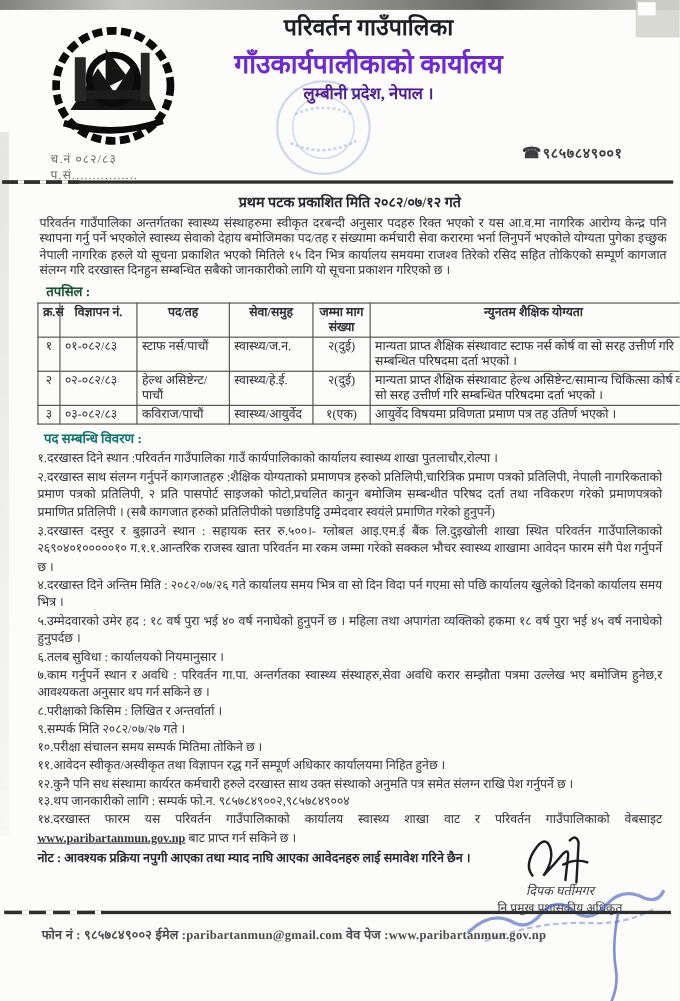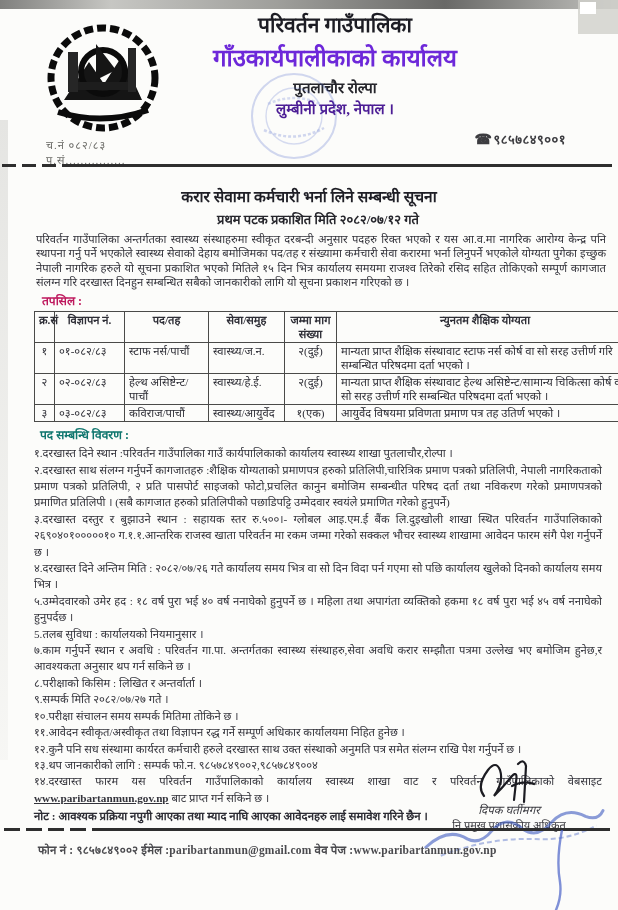--- a/index.html
+++ b/index.html
@@ -24,21 +24,21 @@
   .phone{position:absolute;right:52px;top:130px;font-size:13px;font-weight:bold;color:#3c3c40;letter-spacing:.5px;}
   .phone .ic{font-size:14px;margin-right:1px;}
   .stamp1{position:absolute;left:248px;top:70px;width:92px;height:92px;opacity:.55;pointer-events:none;}
   .rule{position:relative;margin:0 6px 0 2px;height:3px;background:#2e2e2e;top:-4px;}
   .rule:before{content:"";position:absolute;left:0;top:0;width:70px;height:3px;
     background:repeating-linear-gradient(90deg,#2e2e2e 0 14px,#fcfcfa 14px 20px);}
   
   .notice-title{text-align:center;font-size:15.5px;font-weight:bold;color:#1f1f26;margin-top:14px;}
   .notice-sub{text-align:center;font-size:13px;font-weight:bold;color:#26262c;margin-top:3px;padding-left:18px;}
   .body-par{margin:4px 12px 0 36px;font-size:11.2px;line-height:14.3px;text-align:justify;color:#33333b;}
-  .tapasil{margin:3px 0 2px 42px;font-size:12px;font-weight:bold;color:#be185d;}
+  .tapasil{margin:3px 0 2px 42px;font-size:12px;font-weight:bold;color:#14532d;}
   
   table.vac{border-collapse:collapse;margin-left:34px;width:600px;table-layout:fixed;}
   table.vac th,table.vac td{border:1.4px solid #4a4a48;padding:1px 4px;font-size:11.2px;line-height:14px;
     vertical-align:top;color:#2e2e36;}
   table.vac th{font-weight:bold;text-align:center;vertical-align:top;}
   table.vac td.c{text-align:center;}
   .col-sn{width:20px;} .col-ad{width:70px;} .col-post{width:84px;} .col-serv{width:76px;} .col-qty{width:52px;}
   
   .detail-head{margin:4px 0 2px 40px;font-size:12px;font-weight:bold;color:#0f766e;}
   .items{margin:0 16px 0 34px;}
@@ -79,37 +79,35 @@
       <rect x="84" y="26" width="8" height="44" fill="#2a2a2a"></rect>
       <path d="M14 90 Q59 104 104 88" fill="none" stroke="#111" stroke-width="6"></path>
     </svg>
     <div class="refs">
       <div>च.नं ०८२/८३</div>
       <div>प.सं................</div>
     </div>
     <div class="center-head">
       <div class="h1">परिवर्तन गाउँपालिका</div>
       <div class="h2">गाँउकार्यपालीकाको कार्यालय</div>
-      <div class="h3">पुतलाचौर रोल्पा</div>
       <div class="h4">लुम्बीनी प्रदेश, नेपाल ।</div>
     </div>
     <svg class="stamp1" viewBox="0 0 92 92">
       <circle cx="46" cy="46" r="42" fill="none" stroke="#4a63c8" stroke-width="2" opacity=".45"></circle>
       <circle cx="46" cy="46" r="28" fill="none" stroke="#4a63c8" stroke-width="1.4" opacity=".4"></circle>
       <path d="M16 60 Q46 74 76 58" fill="none" stroke="#4a63c8" stroke-width="2.5" opacity=".45" stroke-dasharray="3 2"></path>
       <path d="M20 34 Q46 22 72 34" fill="none" stroke="#4a63c8" stroke-width="2.5" opacity=".4" stroke-dasharray="3 2"></path>
     </svg>
     <div class="phone">
       <span class="ic">☎</span><span>९८५७८४९००१</span>
     </div>
   </div>
 
   <div class="rule"></div>
 
-  <div class="notice-title">करार सेवामा कर्मचारी भर्ना लिने सम्बन्धी सूचना</div>
   <div class="notice-sub">प्रथम पटक प्रकाशित मिति २०८२/०७/१२ गते</div>
   <div class="body-par">परिवर्तन गाउँपालिका अन्तर्गतका स्वास्थ्य संस्थाहरुमा स्वीकृत दरबन्दी अनुसार पदहरु रिक्त भएको र यस आ.व.मा नागरिक आरोग्य केन्द्र पनि स्थापना गर्नु पर्ने भएकोले स्वास्थ्य सेवाको देहाय बमोजिमका पद/तह र संख्यामा कर्मचारी सेवा करारमा भर्ना लिनुपर्ने भएकोले योग्यता पुगेका इच्छुक नेपाली नागरिक हरुले यो सूचना प्रकाशित भएको मितिले १५ दिन भित्र कार्यालय समयमा राजश्व तिरेको रसिद सहित तोकिएको सम्पूर्ण कागजात संलग्न गरि दरखास्त दिनहुन सम्बन्धित सबैको जानकारीको लागि यो सूचना प्रकाशन गरिएको छ ।</div>
   <div class="tapasil">तपसिल :</div>
 
   <table class="vac">
     <colgroup>
       <col class="col-sn">
         <col class="col-ad">
         <col class="col-post">
         <col class="col-serv">
@@ -153,21 +151,21 @@
     </table>
 
   <div class="detail-head">पद सम्बन्धि विवरण  :</div>
 
   <div class="items">
     <div class="item">१.दरखास्त दिने स्थान :परिवर्तन गाउँपालिका गाउँ कार्यपालिकाको कार्यालय स्वास्थ्य शाखा पुतलाचौर,रोल्पा ।</div>
     <div class="item">२.दरखास्त साथ संलग्न गर्नुपर्ने कागजातहरु :शैक्षिक योग्यताको प्रमाणपत्र हरुको प्रतिलिपी,चारित्रिक प्रमाण पत्रको प्रतिलिपी, नेपाली नागरिकताको प्रमाण पत्रको प्रतिलिपी, २ प्रति पासपोर्ट साइजको फोटो,प्रचलित कानुन बमोजिम सम्बन्धीत परिषद दर्ता तथा नविकरण गरेको प्रमाणपत्रको प्रमाणित प्रतिलिपी । (सबै कागजात हरुको प्रतिलिपीको पछाडिपट्टि उम्मेदवार स्वयंले प्रमाणित गरेको हुनुपर्ने)</div>
     <div class="item">३.दरखास्त दस्तुर र बुझाउने स्थान : सहायक स्तर रु.५००।- ग्लोबल आइ.एम.ई बैंक लि.दुइखोली शाखा स्थित परिवर्तन गाउँपालिकाको २६९०४०१०००००१० ग.१.१.आन्तरिक राजस्व खाता परिवर्तन मा रकम जम्मा गरेको सक्कल भौचर स्वास्थ्य शाखामा आवेदन फारम संगै पेश गर्नुपर्ने छ ।</div>
     <div class="item">४.दरखास्त दिने अन्तिम मिति : २०८२/०७/२६ गते कार्यालय समय भित्र वा सो दिन विदा पर्न गएमा सो पछि कार्यालय खुलेको दिनको कार्यालय समय भित्र ।</div>
     <div class="item">५.उम्मेदवारको उमेर हद : १८ वर्ष पुरा भई ४० वर्ष ननाघेको हुनुपर्ने छ । महिला तथा अपागंता व्यक्तिको हकमा १८ वर्ष पुरा भई ४५ वर्ष ननाघेको हुनुपर्दछ ।</div>
-    <div class="item">5.तलब सुविधा :  कार्यालयको नियमानुसार ।</div>
+    <div class="item">६.तलब सुविधा :  कार्यालयको नियमानुसार ।</div>
     <div class="item">७.काम गर्नुपर्ने स्थान र अवधि :  परिवर्तन गा.पा. अन्तर्गतका स्वास्थ्य संस्थाहरु,सेवा अवधि करार सम्झौता पत्रमा उल्लेख भए बमोजिम हुनेछ,र आवश्यकता अनुसार थप गर्न सकिने छ ।</div>
     <div class="item">८.परीक्षाको किसिम : लिखित र अन्तर्वार्ता ।</div>
     <div class="item">९.सम्पर्क मिति  २०८२/०७/२७ गते ।</div>
     <div class="item">१०.परीक्षा संचालन समय सम्पर्क मितिमा तोकिने छ ।</div>
     <div class="item">११.आवेदन स्वीकृत/अस्वीकृत तथा विज्ञापन रद्ध गर्ने सम्पूर्ण अधिकार कार्यालयमा निहित हुनेछ ।</div>
     <div class="item">१२.कुनै पनि सध संस्थामा कार्यरत कर्मचारी हरुले दरखास्त साथ उक्त संस्थाको अनुमति पत्र समेत संलग्न राखि पेश गर्नुपर्ने छ ।</div>
     <div class="item">१३.थप जानकारीको लागि : सम्पर्क फो.न. ९८५७८४९००२,९८५७८४९००४</div>
     <div class="item">
       <span>१४.दरखास्त फारम यस परिवर्तन गाउँपालिकाको कार्यालय स्वास्थ्य शाखा वाट र परिवर्तन गाउँपालिकाको वेबसाइट </span><span class="u">www.paribartanmun.gov.np</span><span> बाट प्राप्त गर्न सकिने छ ।</span>
     </div>

